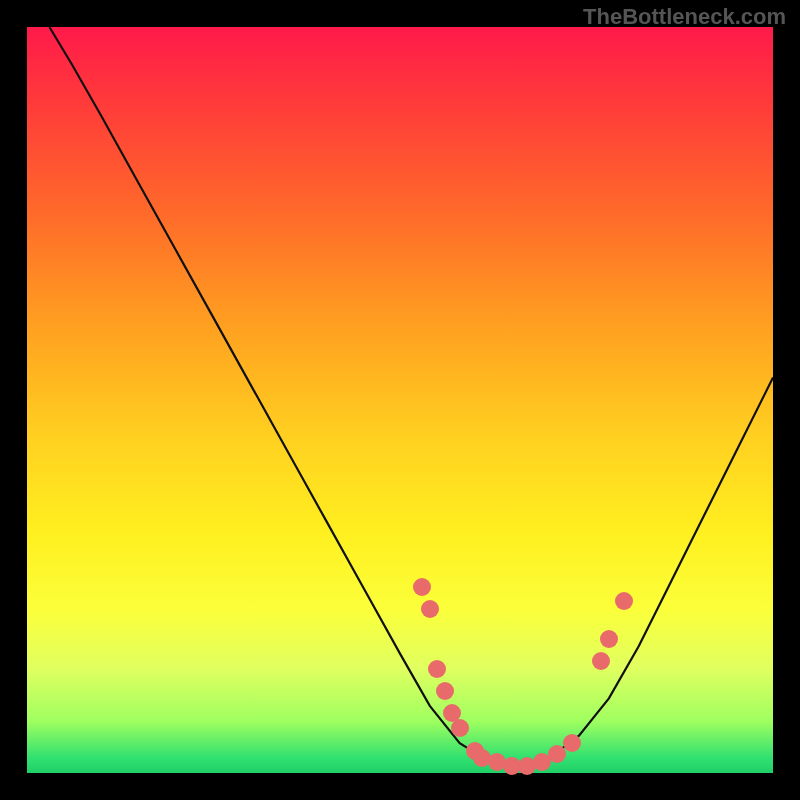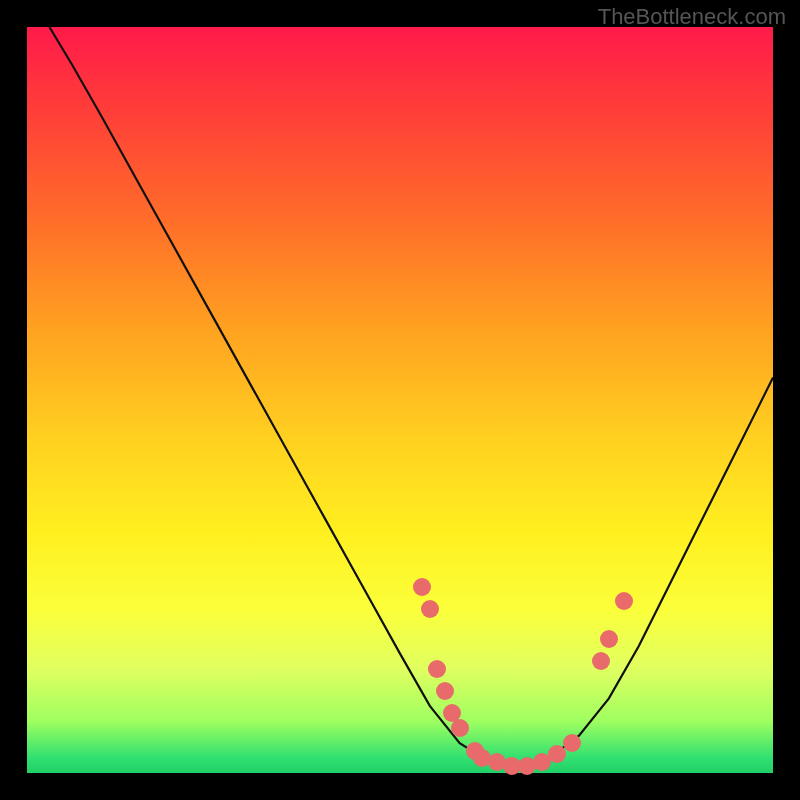--- a/index.html
+++ b/index.html
@@ -10,21 +10,21 @@
     position: relative;
     font-family: Arial, sans-serif;
     overflow: hidden;
   }
   .watermark {
     position: absolute;
     top: 4px;
     right: 14px;
     color: #555;
     font-size: 22px;
-    font-weight: 400;
+    font-weight: 700;
     z-index: 10;
   }
   .plot-area {
     position: absolute;
     left: 27px;
     top: 27px;
     width: 746px;
     height: 746px;
     background: linear-gradient(to bottom,
       #ff1a4a 0%,

